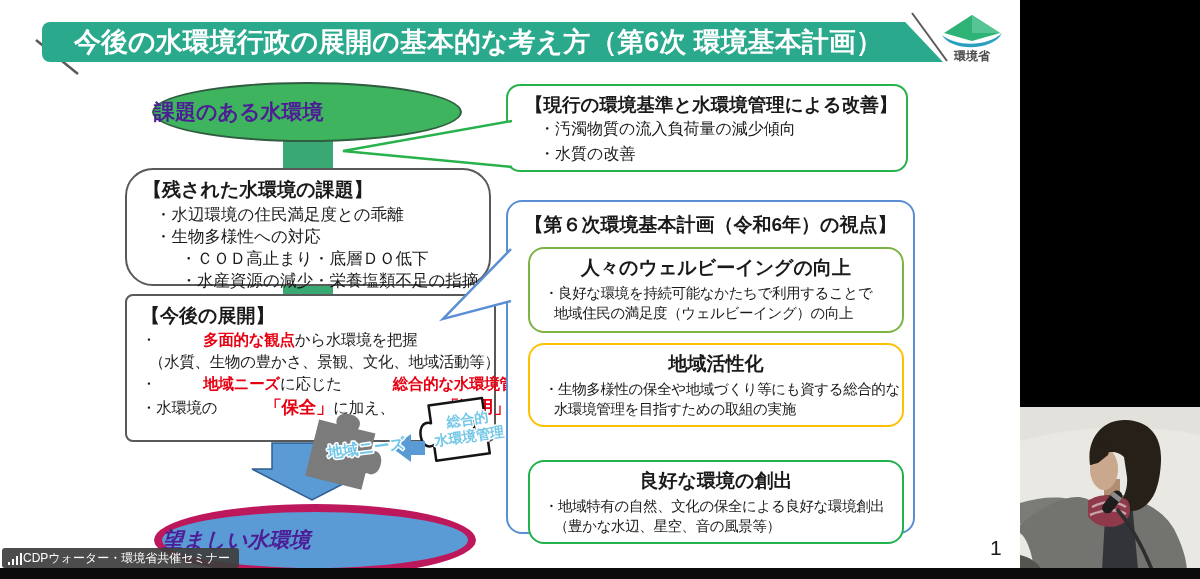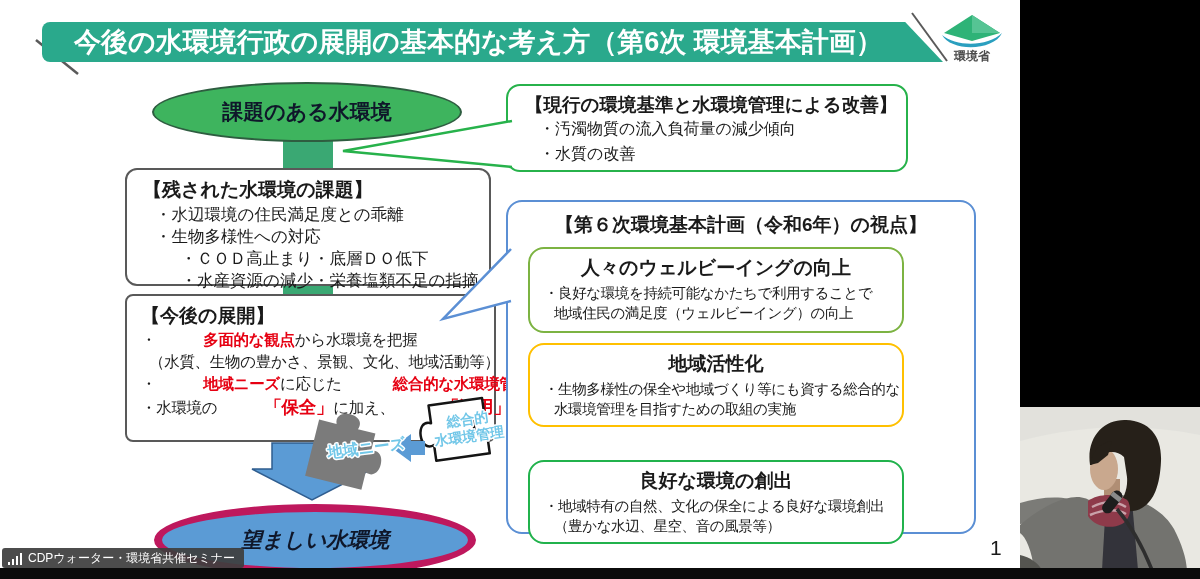--- a/index.html
+++ b/index.html
@@ -13,49 +13,49 @@
   .banner{position:absolute;left:42px;top:22px;width:901px;height:40px;background:#2aa98c;
           border-radius:8px 0 0 8px;z-index:2;
           clip-path:polygon(0 0,95.8% 0,100% 100%,0 100%);
           display:flex;align-items:center;}
   .banner span{color:#fff;font-weight:bold;font-size:27px;white-space:nowrap;padding-left:32px;letter-spacing:0;}
 
   .logo{position:absolute;left:936px;top:12px;width:72px;height:52px;z-index:2;}
   .logo text{font-size:12px;font-weight:bold;fill:#4a4a4a;font-family:"Liberation Sans","DejaVu Sans",sans-serif;}
 
   
-  .ellipse{position:absolute;border-radius:50%;display:flex;align-items:center;justify-content:center;
-           z-index:3;color:#0f172a;font-weight:bold;font-size:21px;white-space:nowrap;}
+  .ellipse{position:absolute;border-radius:50%;display:flex;align-items:center;justify-content:flex-start;
+           z-index:3;color:#4c1d95;font-weight:bold;font-size:21px;white-space:nowrap;}
   .ellipse.green{left:152px;top:82px;width:306px;height:56px;background:#3eb45e;border:2px solid #2e5d40;}
   .ellipse.blue{left:154px;top:504px;width:306px;height:56px;background:#5b9bd5;border:8px solid #be185d;font-style:italic;}
 
   
   .box{position:absolute;background:#fff;z-index:2;box-sizing:border-box;}
   .box-title{font-weight:bold;font-size:19px;white-space:nowrap;}
   .bullet{font-size:16px;line-height:1.34;white-space:nowrap;}
 
-  .box.issues{left:125px;top:168px;width:366px;height:118px;border:2px solid #595959;border-radius:12px;
+  .box.issues{left:125px;top:168px;width:366px;height:118px;border:2px solid #595959;border-radius:28px;
               padding:7px 0 0 16px;}
   .box.issues .bullet{padding-left:12px;font-size:16.5px;}
   .brow{display:flex;padding-left:12px;font-size:16.5px;line-height:1.34;white-space:nowrap;text-align:right;}
   .brow .c1{width:158px;}
 
   .box.future{left:125px;top:294px;width:371px;height:148px;border:2px solid #595959;border-radius:8px;
               padding:7px 0 0 14px;}
   .box.future .bullet{font-size:15.5px;line-height:1.42;letter-spacing:-0.3px;}
   .box.future .indent{padding-left:8px;}
   .red{color:#e60012;font-weight:bold;margin-left:47px;}
   .red.big{font-size:17.5px;}
 
   .box.current{left:506px;top:84px;width:402px;height:88px;border:2.5px solid #27b24b;border-radius:14px;
                padding:6px 0 0 17px;}
   .box.current .box-title{font-size:18.5px;}
   .box.current .bullet{padding-left:14px;line-height:1.55;}
 
-  .box.plan{left:506px;top:200px;width:470px;height:334px;border:2.5px solid #5b8fd4;border-radius:16px;}
+  .box.plan{left:506px;top:200px;width:409px;height:334px;border:2.5px solid #5b8fd4;border-radius:16px;}
   .plan-title{text-align:center;font-weight:bold;font-size:19px;margin-top:10px;white-space:nowrap;}
   .inner{position:absolute;left:20px;width:376px;background:#fff;border-radius:16px;box-sizing:border-box;}
   .inner.i1{top:45px;height:86px;border:2.5px solid #7cb342;}
   .inner.i2{top:141px;height:84px;border:2.5px solid #ffc000;}
   .inner.i3{top:235px;height:84px;border:2.5px solid #21b24c;margin-top:23px;}
   .inner-title{text-align:center;font-weight:bold;font-size:19px;margin-top:6px;white-space:nowrap;}
   .iline{font-size:14.5px;line-height:1.38;letter-spacing:-0.4px;padding-left:14px;white-space:nowrap;margin-top:2px;}
   .iline.cont{padding-left:24px;margin-top:0;}
 
   .pagenum{position:absolute;left:990px;top:536px;font-size:21px;z-index:4;}
@@ -63,21 +63,21 @@
   
   .puz-label{font-weight:bold;fill:#72c7e8;stroke:#ffffff;stroke-width:3px;paint-order:stroke;stroke-linejoin:round;
              font-family:"Liberation Sans","DejaVu Sans",sans-serif;}
 
   
   .video-panel{position:absolute;left:1020px;top:0;width:180px;height:579px;background:#000;z-index:2;}
   .video{position:absolute;left:0;top:407px;width:180px;height:163px;}
 
   
   .badge{position:absolute;left:2px;top:548px;height:20px;background:rgba(62,62,62,0.93);border-radius:3px;
-         color:#fff;font-size:12px;display:flex;align-items:center;gap:5px;padding:0 9px 0 6px;z-index:10;white-space:nowrap;}
+         color:#fff;font-size:12px;display:flex;align-items:center;padding:0 9px 0 6px;z-index:10;white-space:nowrap;}
   .bottom-bar{position:absolute;left:0;top:568px;width:1200px;height:11px;background:#0b0b0b;z-index:8;}
 </style>
 </head>
 <body>
 
 <div class="stage">
 
   <div class="slide">
 
     <svg class="decor-under" viewBox="0 0 1020 568">

